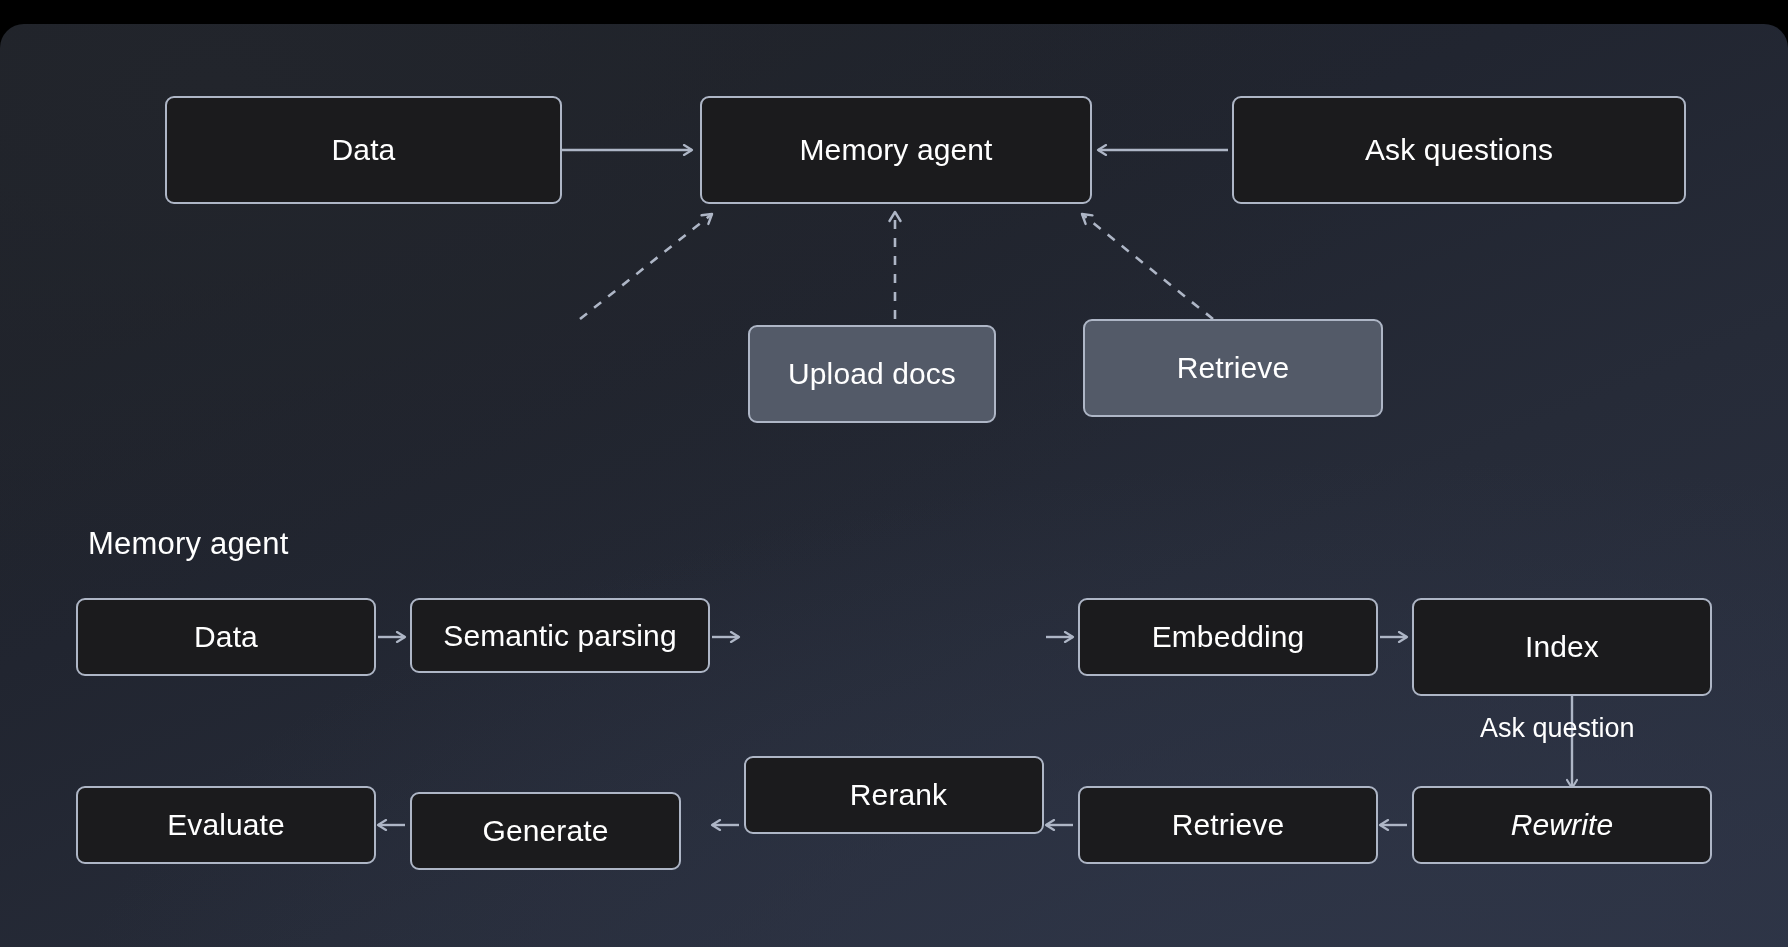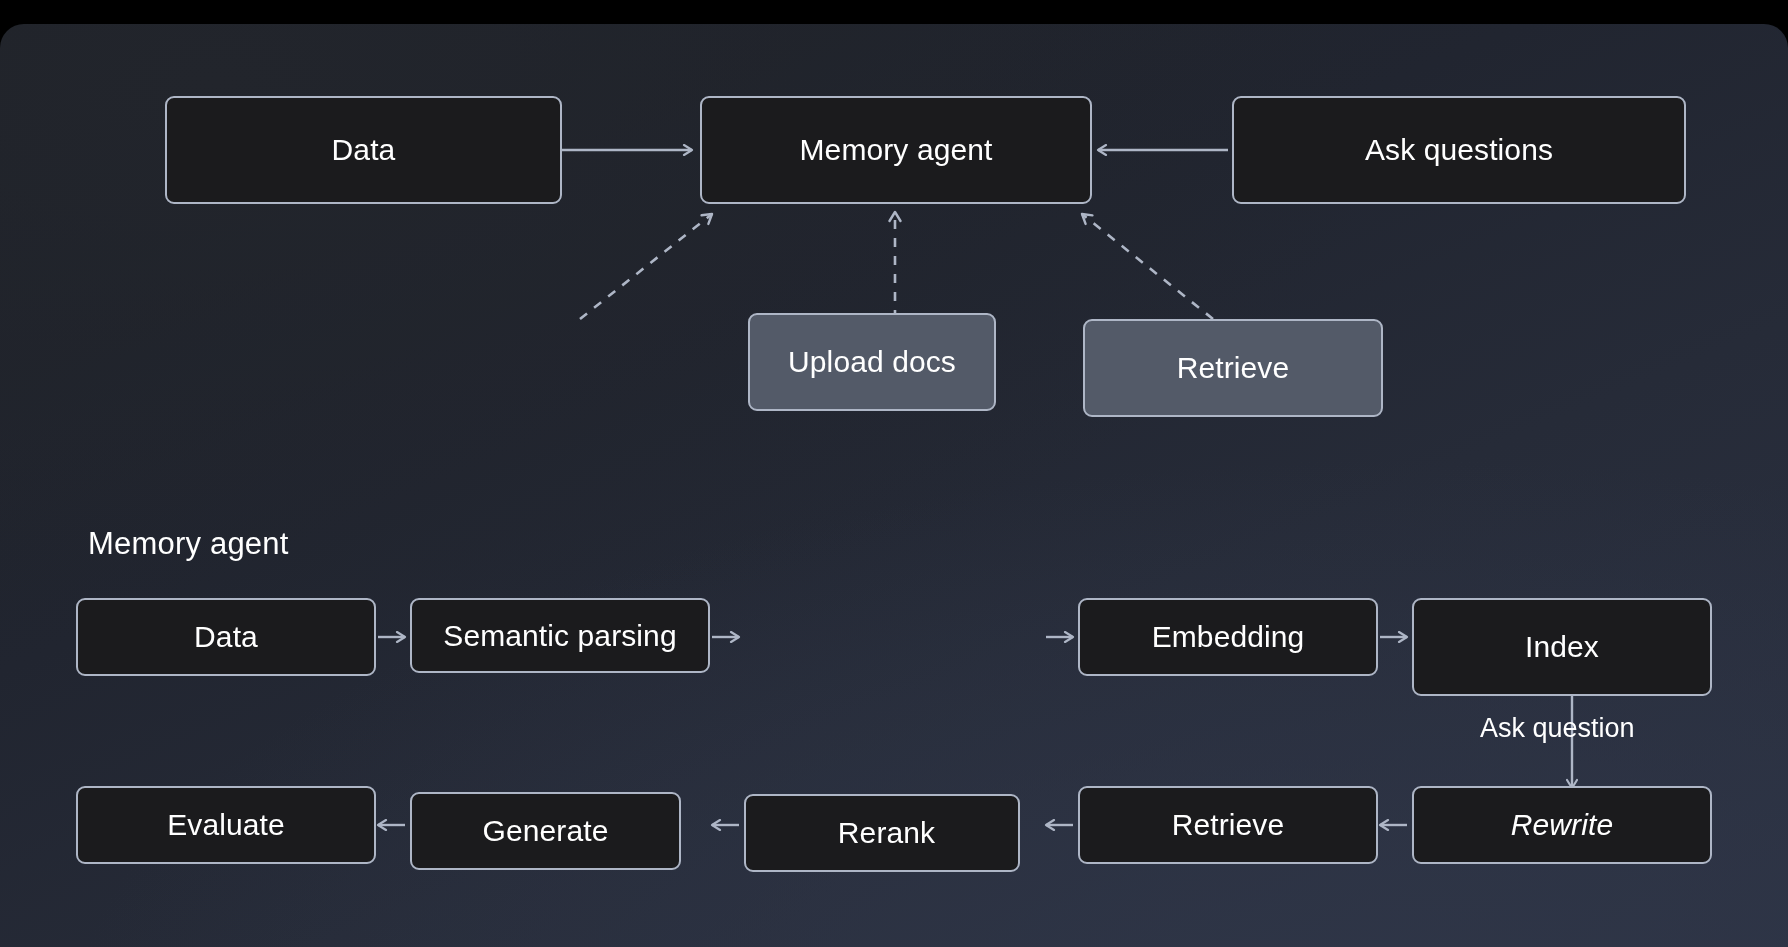--- a/index.html
+++ b/index.html
@@ -115,21 +115,21 @@
 
   <div class="node dark" style="left:700px; top:72px; width:392px; height:108px;">
     <span class="node-label">Memory agent</span>
   </div>
 
   <div class="node dark" style="left:1232px; top:72px; width:454px; height:108px;">
     <span class="node-label">Ask questions</span>
   </div>
 
 
-  <div class="node light" style="left:748px; top:289px; width:248px; height:98px;text-align:center;">
+  <div class="node light" style="left:748px; top:301px; width:248px; height:98px;text-align:center;">
     <span class="node-label">Upload docs</span>
   </div>
 
   <div class="node light" style="left:1083px; top:295px; width:300px; height:98px;">
     <span class="node-label">Retrieve</span>
   </div>
 
   <div class="section-title" style="left:88px; top:502px;">Memory agent</div>
 
   <div class="node dark" style="left:76px; top:574px; width:300px; height:78px;">
@@ -146,21 +146,21 @@
   </div>
 
   <div class="edge-label" style="left:1480px; top:689px;">Ask question</div>
 
   <div class="node dark" style="left:76px; top:762px; width:300px; height:78px;">
     <span class="node-label">Evaluate</span>
   </div>
   <div class="node dark" style="left:410px; top:768px; width:271px; height:78px;">
     <span class="node-label">Generate</span>
   </div>
-  <div class="node dark" style="left:744px; top:770px; width:276px; height:78px;padding-left:9px;">
+  <div class="node dark" style="left:744px; top:732px; width:300px; height:78px;padding-left:9px;">
     <span class="node-label">Rerank</span>
   </div>
   <div class="node dark" style="left:1078px; top:762px; width:300px; height:78px;">
     <span class="node-label">Retrieve</span>
   </div>
   <div class="node dark" style="left:1412px; top:762px; width:300px; height:78px;font-style:italic;">
     <span class="node-label">Rewrite</span>
   </div>
 
 </div>

